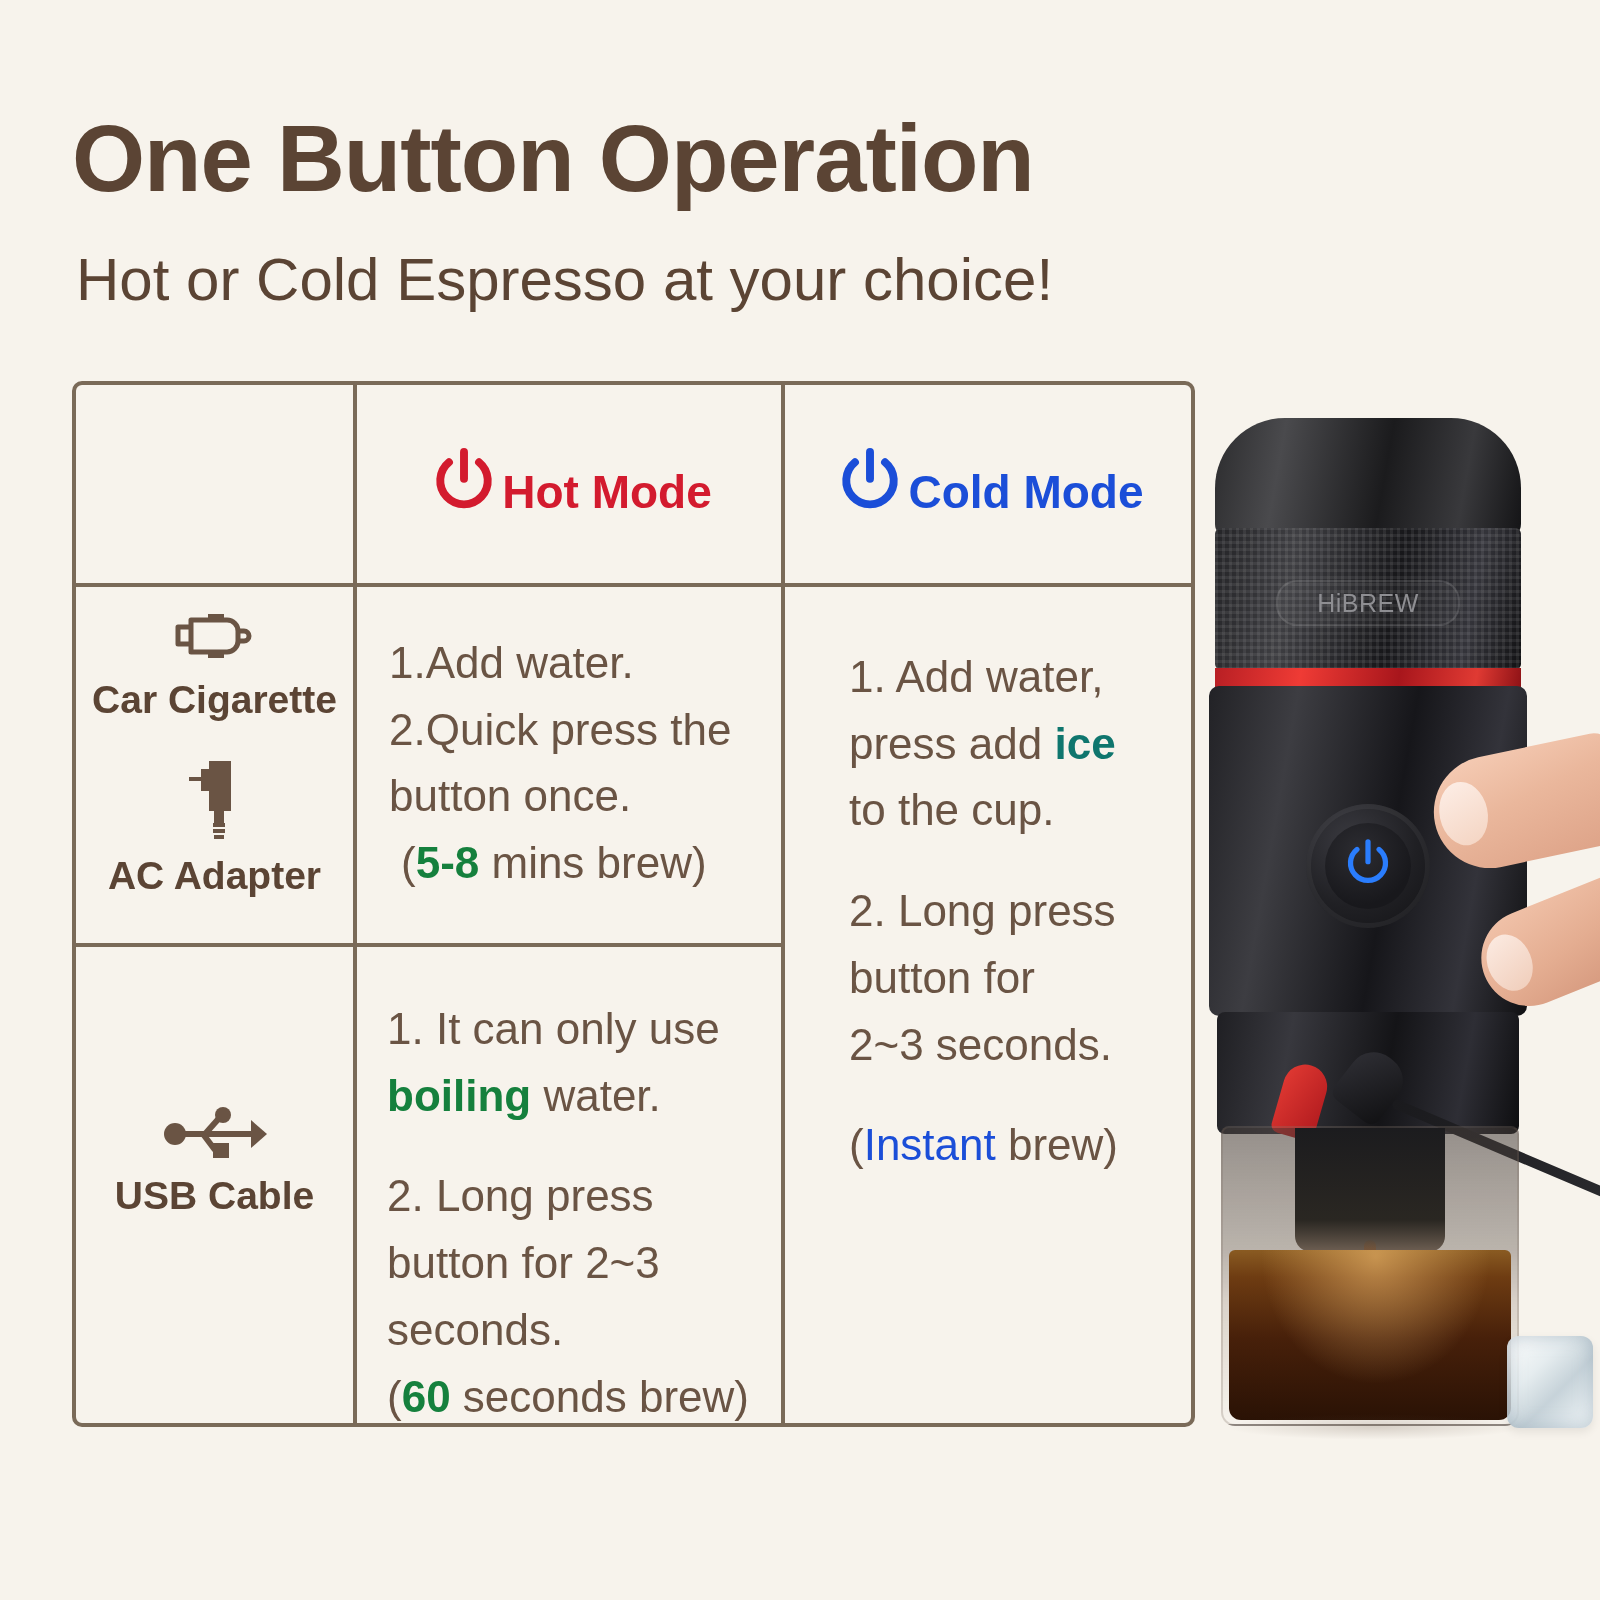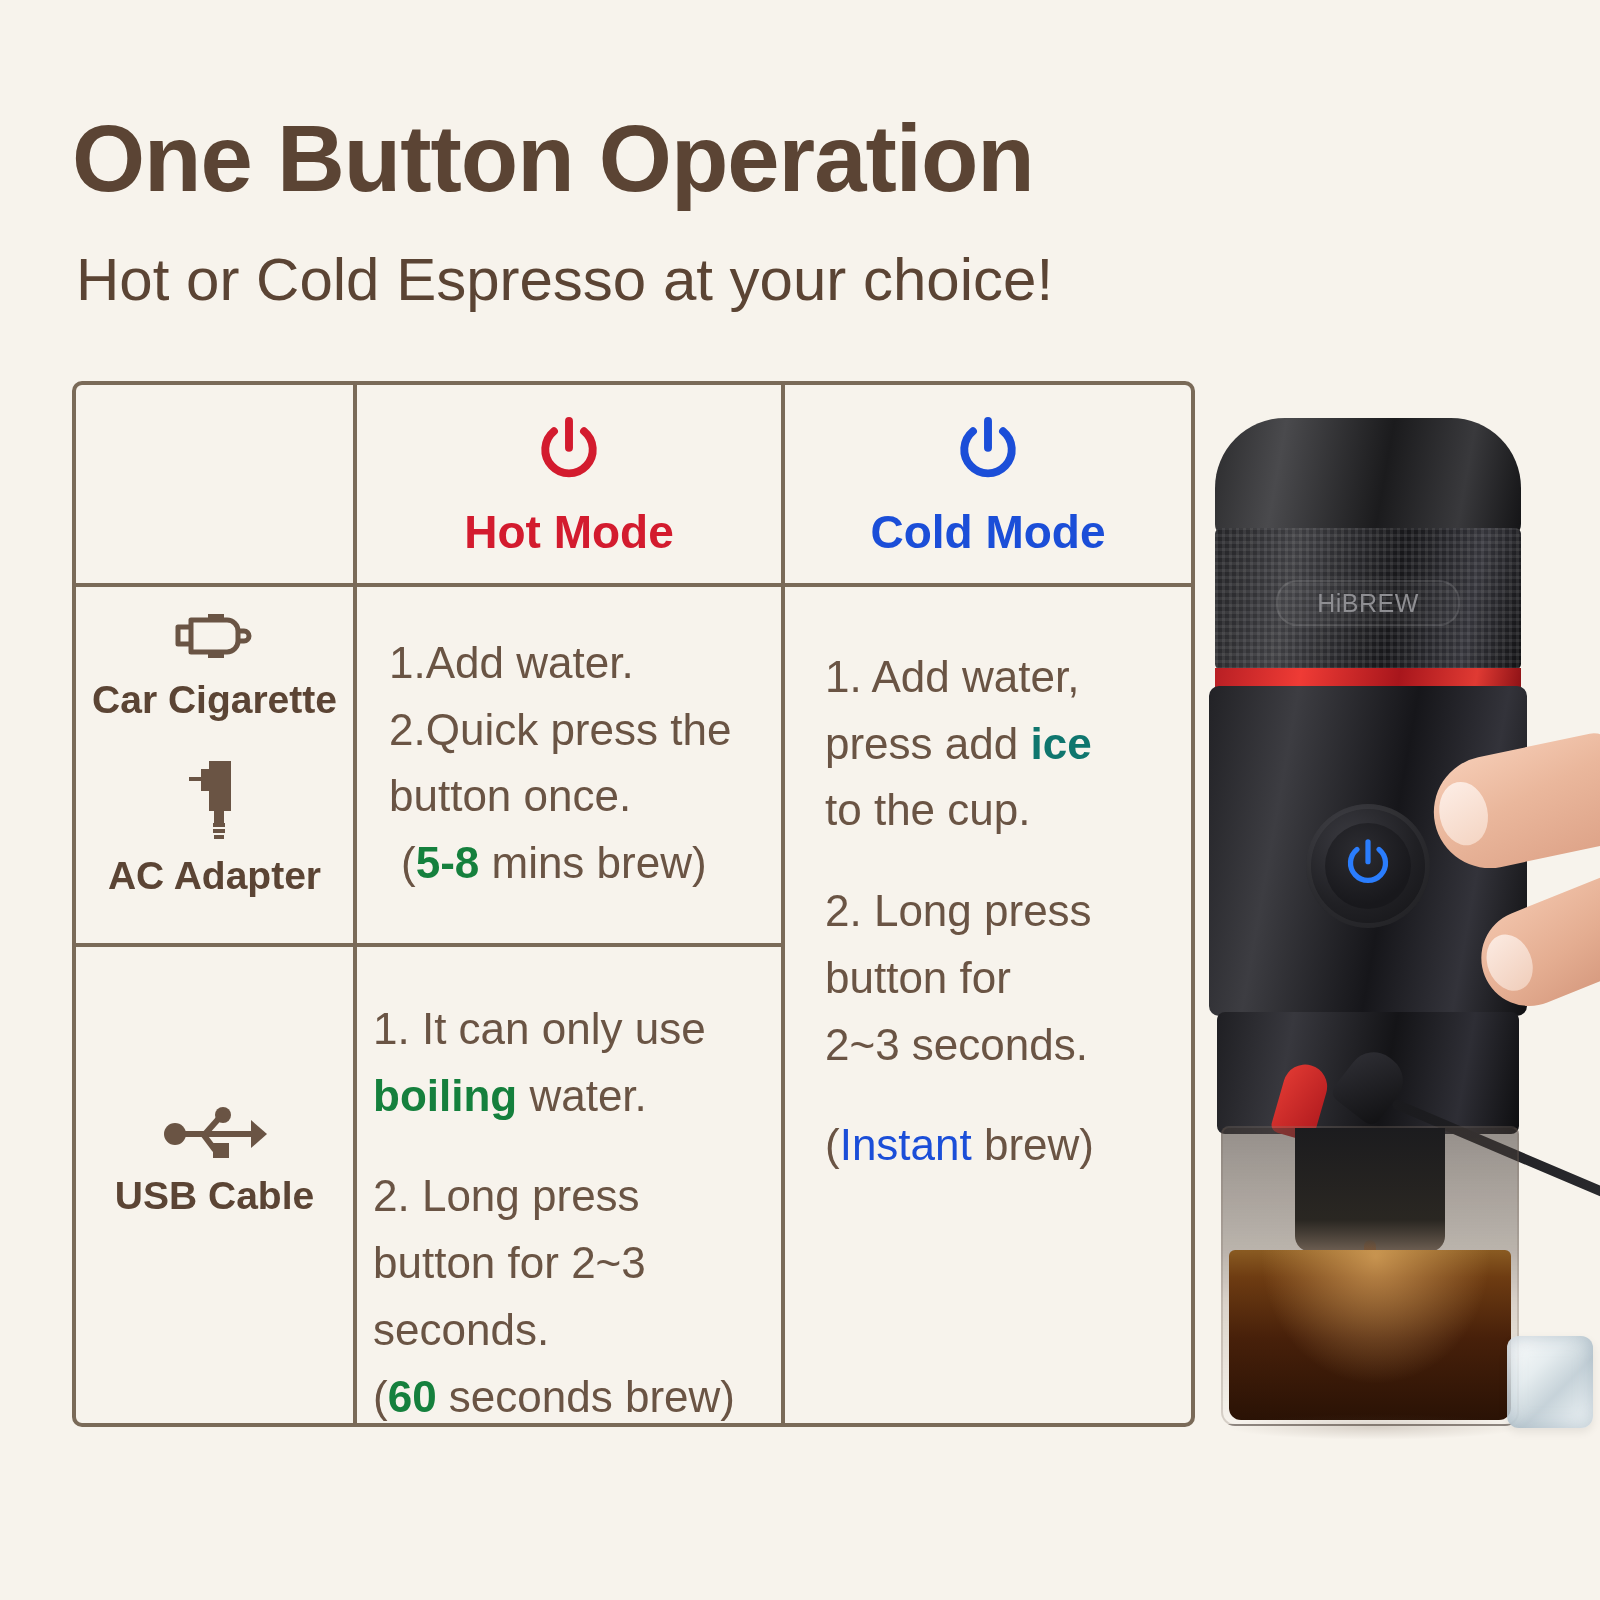--- a/index.html
+++ b/index.html
@@ -57,21 +57,21 @@
   .hline { height: 4px; }
 
   .cell {
     position: absolute;
     box-sizing: border-box;
   }
 
   
   .mode-head {
     display: flex;
-    flex-direction: column;
+    flex-direction: row;
     align-items: center;
     justify-content: center;
   }
   .mode-label {
     font-size: 46px;
     font-weight: bold;
     line-height: 1.0;
     margin-top: 16px;
   }
   .hot-color { color: #d31b2e; }
@@ -430,35 +430,35 @@
             <rect x="50" y="36" width="16" height="15" stroke="none"></rect>
             <path d="M70 27 L96 27" fill="none" stroke-width="6"></path>
             <path d="M88 13 L104 27 L88 41 Z" stroke="none"></path>
           </g>
         </svg>
       </span>
       <div class="source-label">USB Cable</div>
     </div>
   </div>
 
-  <div class="cell instructions" style="left:273px; top:562px; width:424px; height:476px; padding:52px 0 0 24px;">
+  <div class="cell instructions" style="left:287px; top:562px; width:424px; height:476px; padding:52px 0 0 24px;">
     <p>1. It can only use</p>
     <p>
       <span class="em-red">boiling</span><span> water.</span>
     </p>
     <div class="gap"></div>
     <p>2. Long press</p>
     <p>button for 2~3</p>
     <p>seconds.</p>
     <p>
       <span>(</span><span class="em-red">60</span><span> seconds brew)</span>
     </p>
   </div>
 
-  <div class="cell instructions" style="left:709px; top:202px; width:406px; height:836px; padding:60px 0 0 40px;">
+  <div class="cell instructions" style="left:709px; top:202px; width:406px; height:836px; padding:60px 0 0 64px;">
     <p>1. Add water,</p>
     <p>
       <span>press add </span><span class="em-blue">ice</span>
     </p>
     <p>to the cup.</p>
     <div class="gap"></div>
     <p>2. Long press</p>
     <p>button for</p>
     <p>2~3 seconds.</p>
     <div class="gap"></div>

